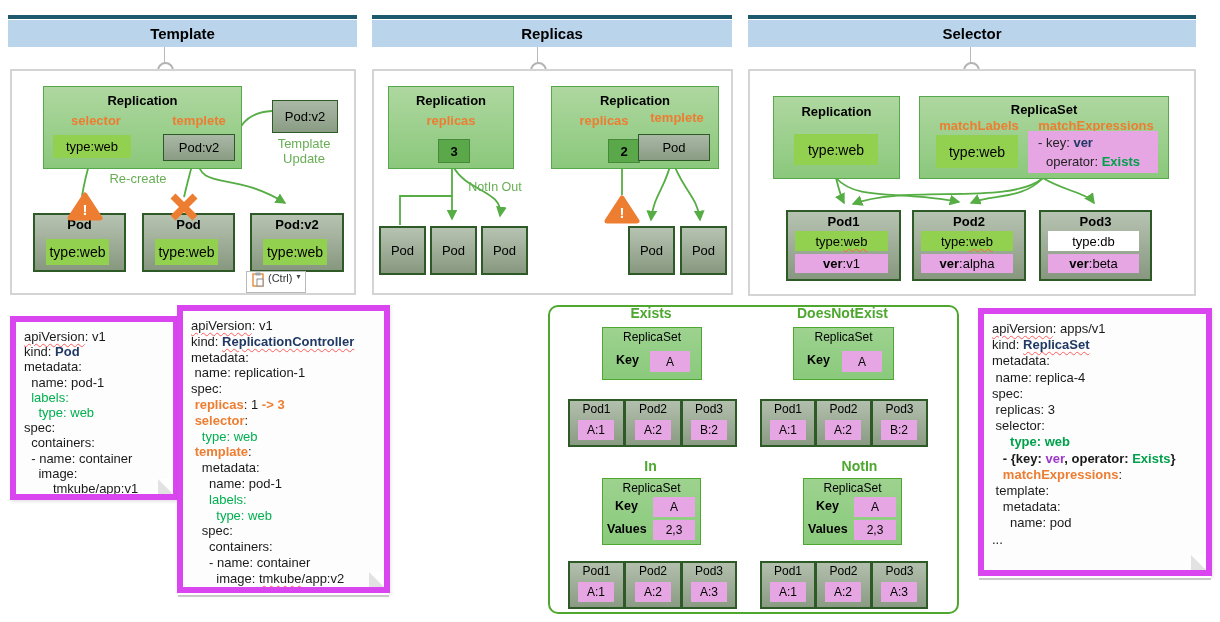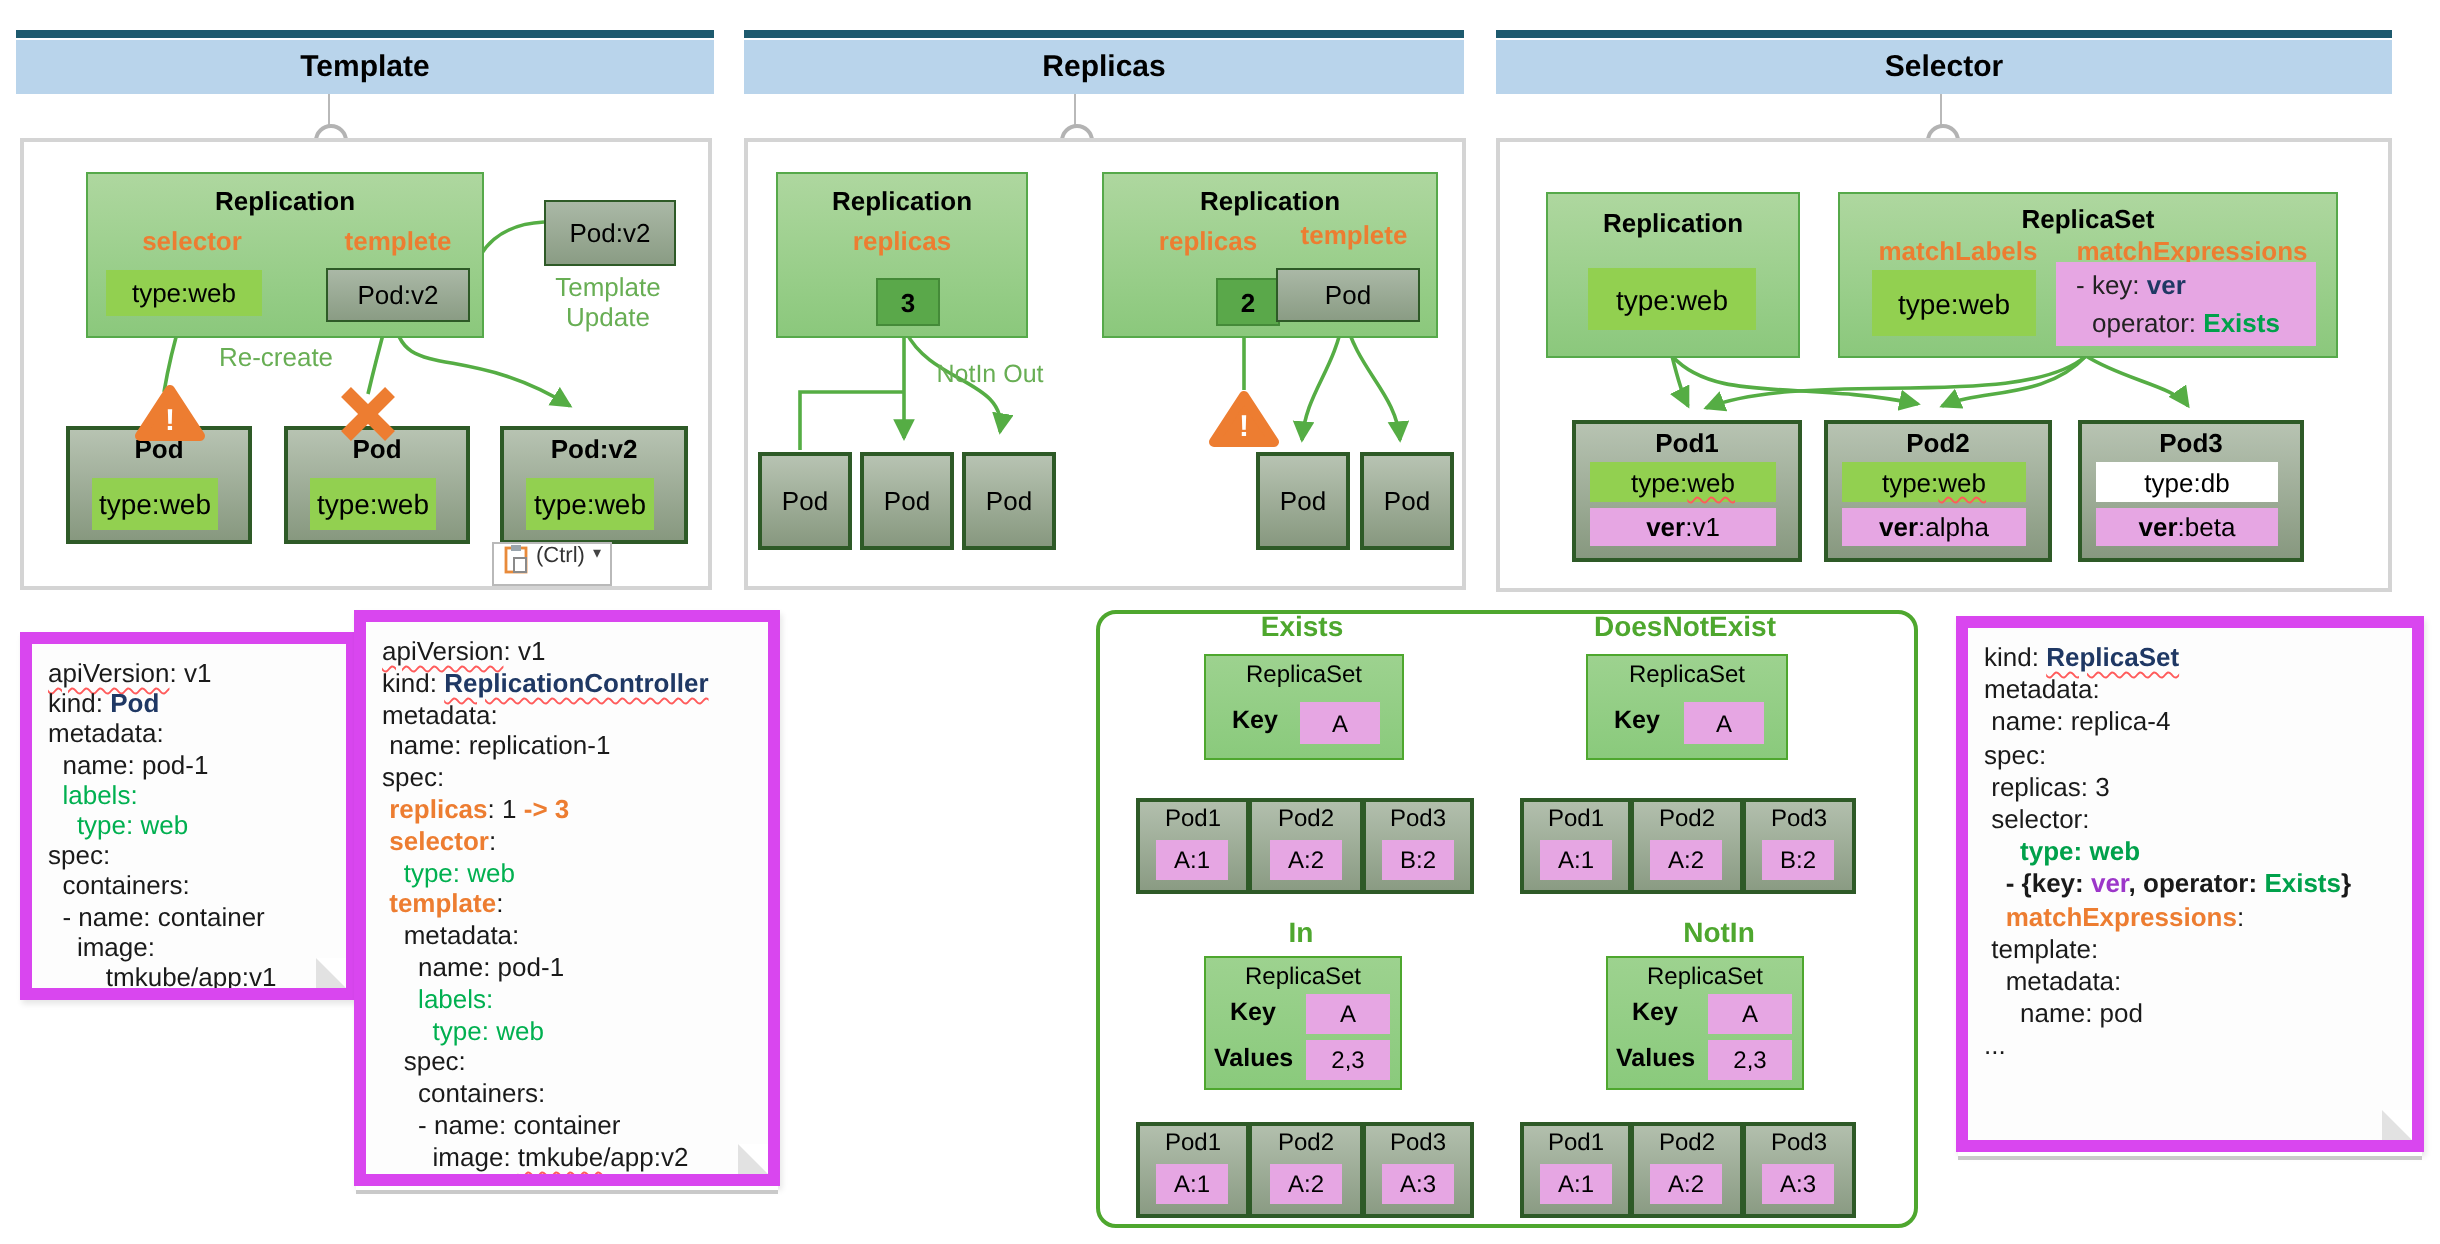--- a/index.html
+++ b/index.html
@@ -387,20 +387,21 @@
         <div class="nline"><span class="gr">       type: web</span></div>
         <div class="nline"><span>   spec:</span></div>
         <div class="nline"><span>     containers:</span></div>
         <div class="nline"><span>     - name: container</span></div>
         <div class="nline"><span>       image: </span><span class="sq">tmkube</span><span>/app:v2</span></div>
       </div>
     <div class="fold"></div>
   </div>
   <div class="note note3" style="left:978px;top:308px;width:222px;height:256px;">
     <div class="body">
+        <div class="nline"><span class="sq">apiVersion</span><span>: apps/v1</span></div>
         <div class="nline"><span>kind: </span><span class="nv sq">ReplicaSet</span></div>
         <div class="nline"><span>metadata:</span></div>
         <div class="nline"><span> name: replica-4</span></div>
         <div class="nline"><span>spec:</span></div>
         <div class="nline"><span> replicas: 3</span></div>
         <div class="nline"><span> selector:</span></div>
         <div class="nline"><span class="grb">     type: web</span></div>
         <div class="nline"><span class="b">   - {key: </span><span class="pu">ver</span><span class="b">, operator: </span><span class="grb">Exists</span><span class="b">}</span></div>
         <div class="nline"><span>   </span><span class="or">matchExpressions</span><span>:</span></div>
         <div class="nline"><span> template:</span></div>

